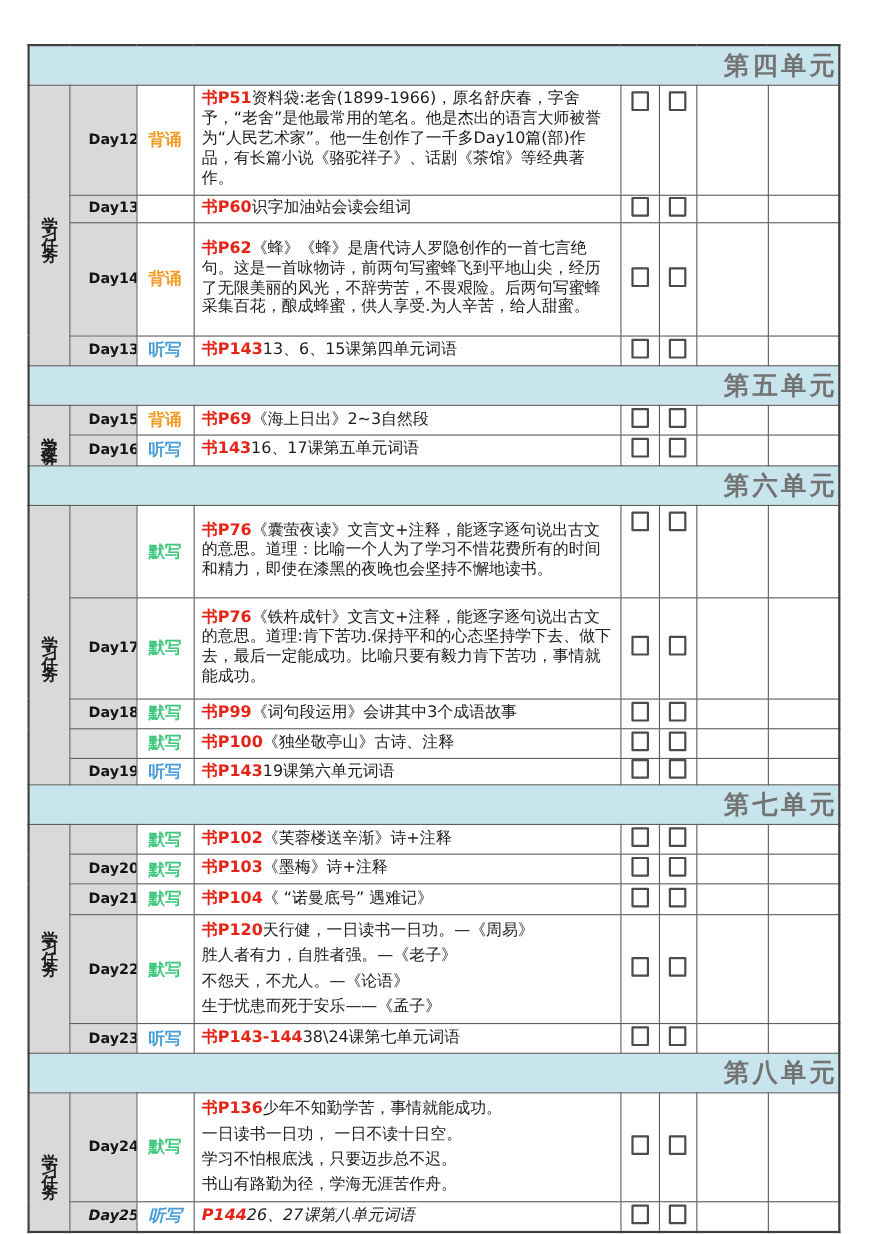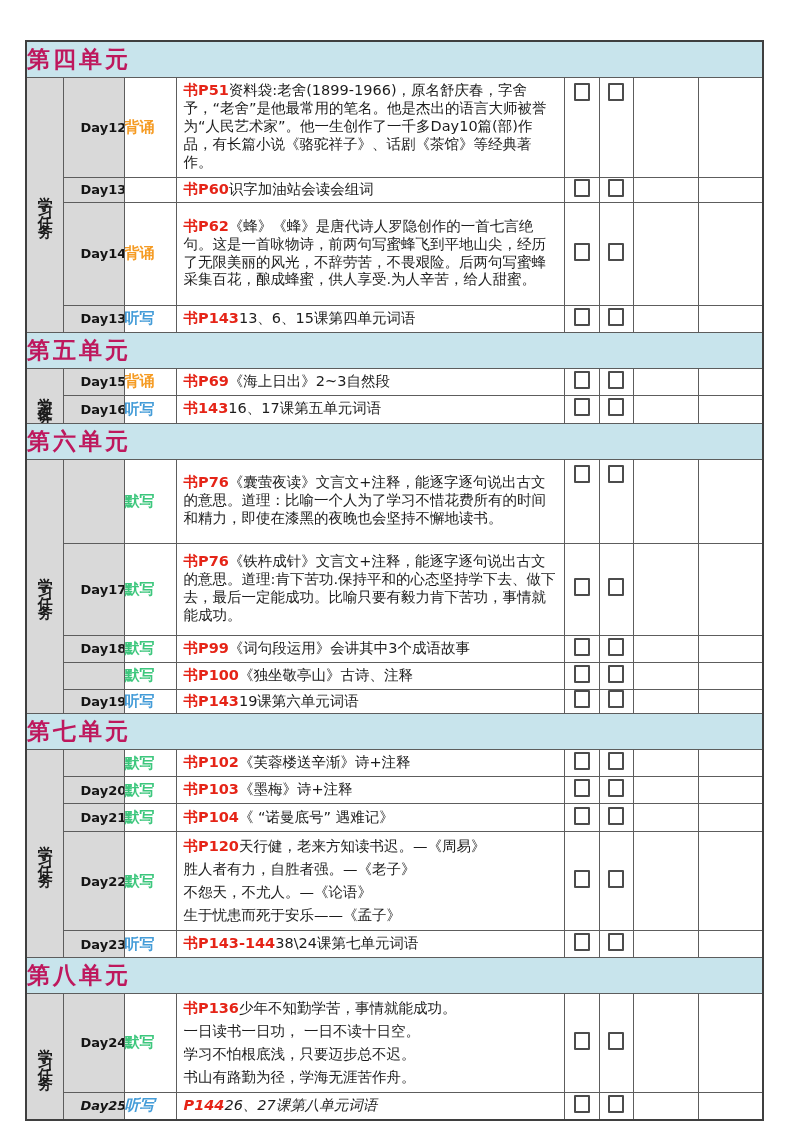--- a/index.html
+++ b/index.html
@@ -1,25 +1,25 @@
 <!DOCTYPE html>
 <html><head>
 <meta charset="utf-8">
 <style>
   html,body{margin:0;padding:0;background:#ffffff;}
   body{width:793px;height:1122px;overflow:hidden;font-family:"DejaVu Sans",sans-serif;}
   .sheet{position:absolute;left:25px;top:40px;width:737px;}
   table{border-collapse:collapse;table-layout:fixed;width:737px;border:2px solid #3f3f3f;}
   td{border:1px solid #5d5d5d;padding:0;vertical-align:middle;overflow:hidden;}
-  td.sec{background:#c8e4ec;text-align:left;font-size:23px;font-weight:bold;color:#be185d;letter-spacing:3px;}
+  td.sec{background:#c8e4ec;text-align:right;font-size:23px;font-weight:bold;color:#737373;letter-spacing:3px;}
   td.side{background:#d9d9d9;text-align:center;}
   td.side .vtxt{display:inline-block;writing-mode:vertical-rl;text-orientation:upright;font-size:15px;font-weight:bold;color:#1b1b1b;letter-spacing:9px;line-height:1.25;}
   td.side .vtxt.wrap2{height:40px;letter-spacing:4px;line-height:1.35;}
   td.day{background:#d9d9d9;font-size:13px;font-weight:600;color:#141414;padding-left:17px;}
-  td.type{text-align:left;font-size:15px;font-weight:bold;background:#ffffff;}
+  td.type{text-align:center;font-size:15px;font-weight:bold;background:#ffffff;}
   td.content{font-size:14.5px;color:#1c1c1c;line-height:1.24;padding:3px 7px;background:#ffffff;}
   td.content .ref{color:#e52417;font-weight:bold;}
   td.content .line{line-height:1.58;}
   td.cb{text-align:center;background:#ffffff;}
   td.cb.top{vertical-align:top;padding-top:5px;}
   .box{display:inline-block;width:12px;height:14px;border:2px solid #4c4c4c;background:#fff;border-radius:1px;}
   td.extra{background:#ffffff;}
 </style>
 </head>
 <body>
@@ -176,21 +176,21 @@
           <td class="content"><span class="ref">书P104</span><span>《 “诺曼底号” 遇难记》</span></td>
           <td class="cb"><span class="box"></span></td>
           <td class="cb"><span class="box"></span></td>
           <td class="extra"></td>
           <td class="extra"></td>
         </tr>
         <tr style="height: 87px;">
           <td class="day">Day22</td>
           <td class="type" style="color: rgb(61, 199, 125);">默写</td>
           <td class="content">
-            <div class="line"><span class="ref">书P120</span><span>天行健，老来方知读书迟。—《周易》</span></div>
+            <div class="line"><span class="ref">书P120</span><span>天行健，一日读书一日功。—《周易》</span></div>
             <div class="line"><span>胜人者有力，自胜者强。—《老子》</span></div>
             <div class="line"><span>不怨天，不尤人。—《论语》</span></div>
             <div class="line"><span>生于忧患而死于安乐——《孟子》</span></div>
           </td>
           <td class="cb"><span class="box"></span></td>
           <td class="cb"><span class="box"></span></td>
           <td class="extra"></td>
           <td class="extra"></td>
         </tr>
         <tr style="height: 27px;">

